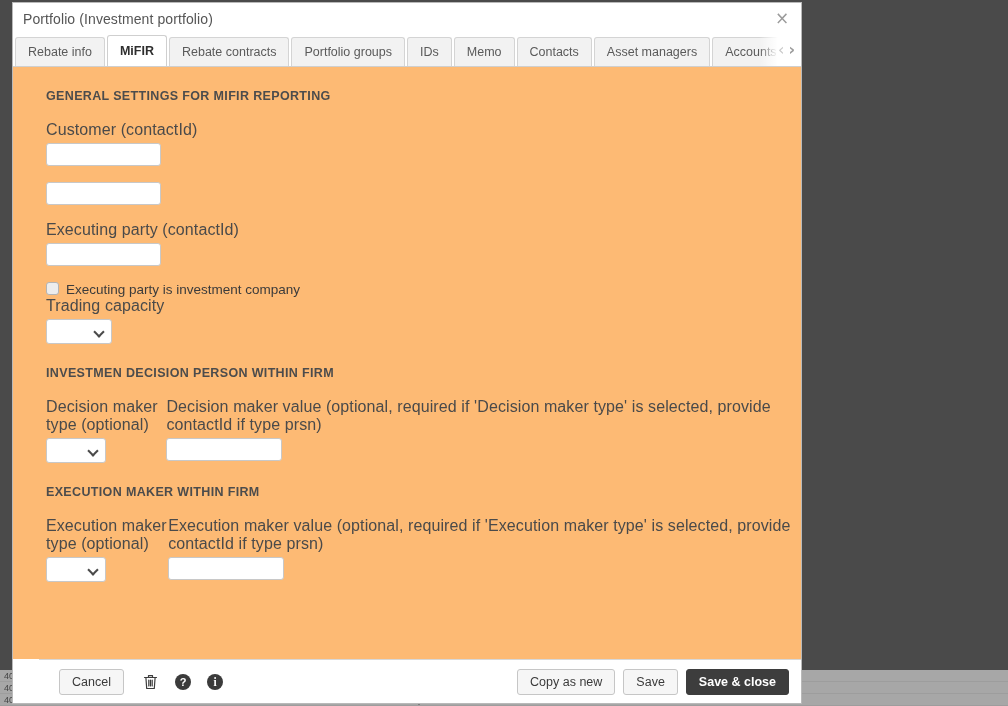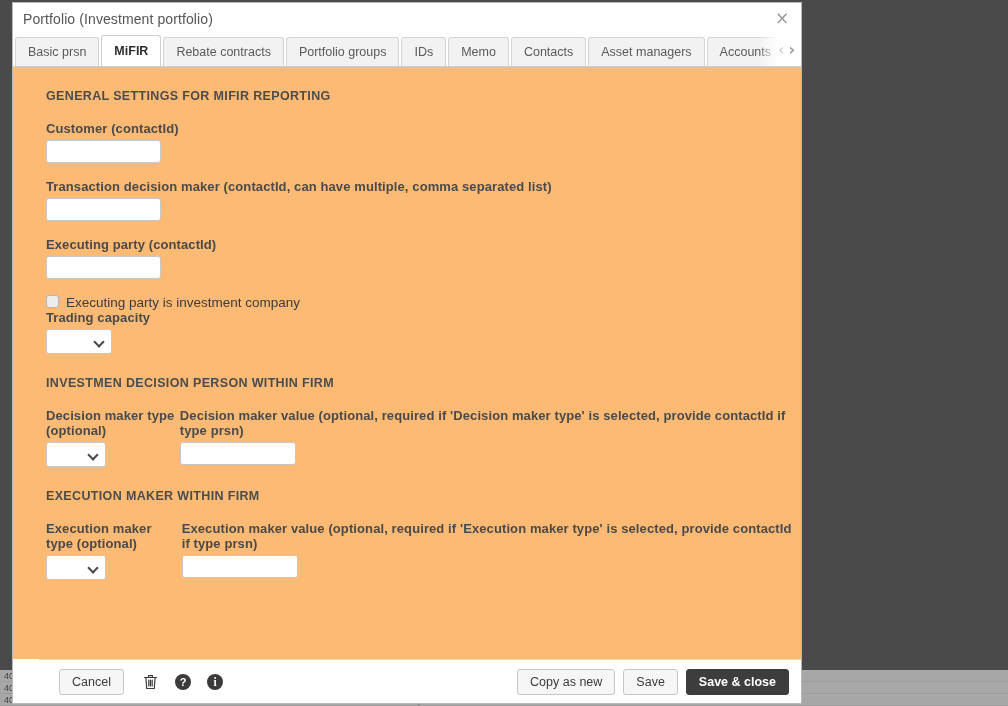--- a/index.html
+++ b/index.html
@@ -166,22 +166,22 @@
     font-size: 12.5px;
     font-weight: bold;
     color: #4c4c4c;
     letter-spacing: 0.35px;
     margin: 0 0 18px 0;
   }
   .section-title.spaced { margin-top: 22px; }
 
   .field { margin-bottom: 16px; }
   .field-label {
-    font-size: 13px;
-    font-weight: bold;
+    font-size: 16px;
+    font-weight: normal;
     color: #4a4a4a;
     display: block;
     margin-bottom: 4px;
     letter-spacing: 0.1px;
   }
   .txt-input {
     width: 115px;
     height: 23px;
     border: 1px solid #c8c8c8;
     border-radius: 3px;
@@ -360,21 +360,21 @@
 
 <div class="modal">
 
   <div class="titlebar">
     <div class="title-text">Portfolio (Investment portfolio)</div>
     <div class="close-btn">×</div>
   </div>
 
   <div class="tabstrip">
     <div class="tabs" id="tablist">
-        <div class="tab"><span>Basic prsn</span></div>
+        <div class="tab"><span>Rebate info</span></div>
         <div class="tab active"><span>MiFIR</span></div>
         <div class="tab"><span>Rebate contracts</span></div>
         <div class="tab"><span>Portfolio groups</span></div>
         <div class="tab"><span>IDs</span></div>
         <div class="tab"><span>Memo</span></div>
         <div class="tab"><span>Contacts</span></div>
         <div class="tab"><span>Asset managers</span></div>
         <div class="tab"><span>Accounts</span></div>
         <div class="tab"><span>Reporting</span></div>
         <div class="tab"><span>Fees</span></div>
@@ -389,21 +389,20 @@
   <div class="modal-body">
 
     <div class="section-title">GENERAL SETTINGS FOR MIFIR REPORTING</div>
 
     <div class="field">
       <label class="field-label">Customer (contactId)</label>
       <input class="txt-input" type="text" value="" style="">
     </div>
 
     <div class="field">
-      <label class="field-label">Transaction decision maker (contactId, can have multiple, comma separated list)</label>
       <input class="txt-input" type="text" value="" style="">
     </div>
 
     <div class="field">
       <label class="field-label">Executing party (contactId)</label>
       <input class="txt-input" type="text" value="" style="">
     </div>
 
     <div class="check-row">
       <span class="cbox"></span>

